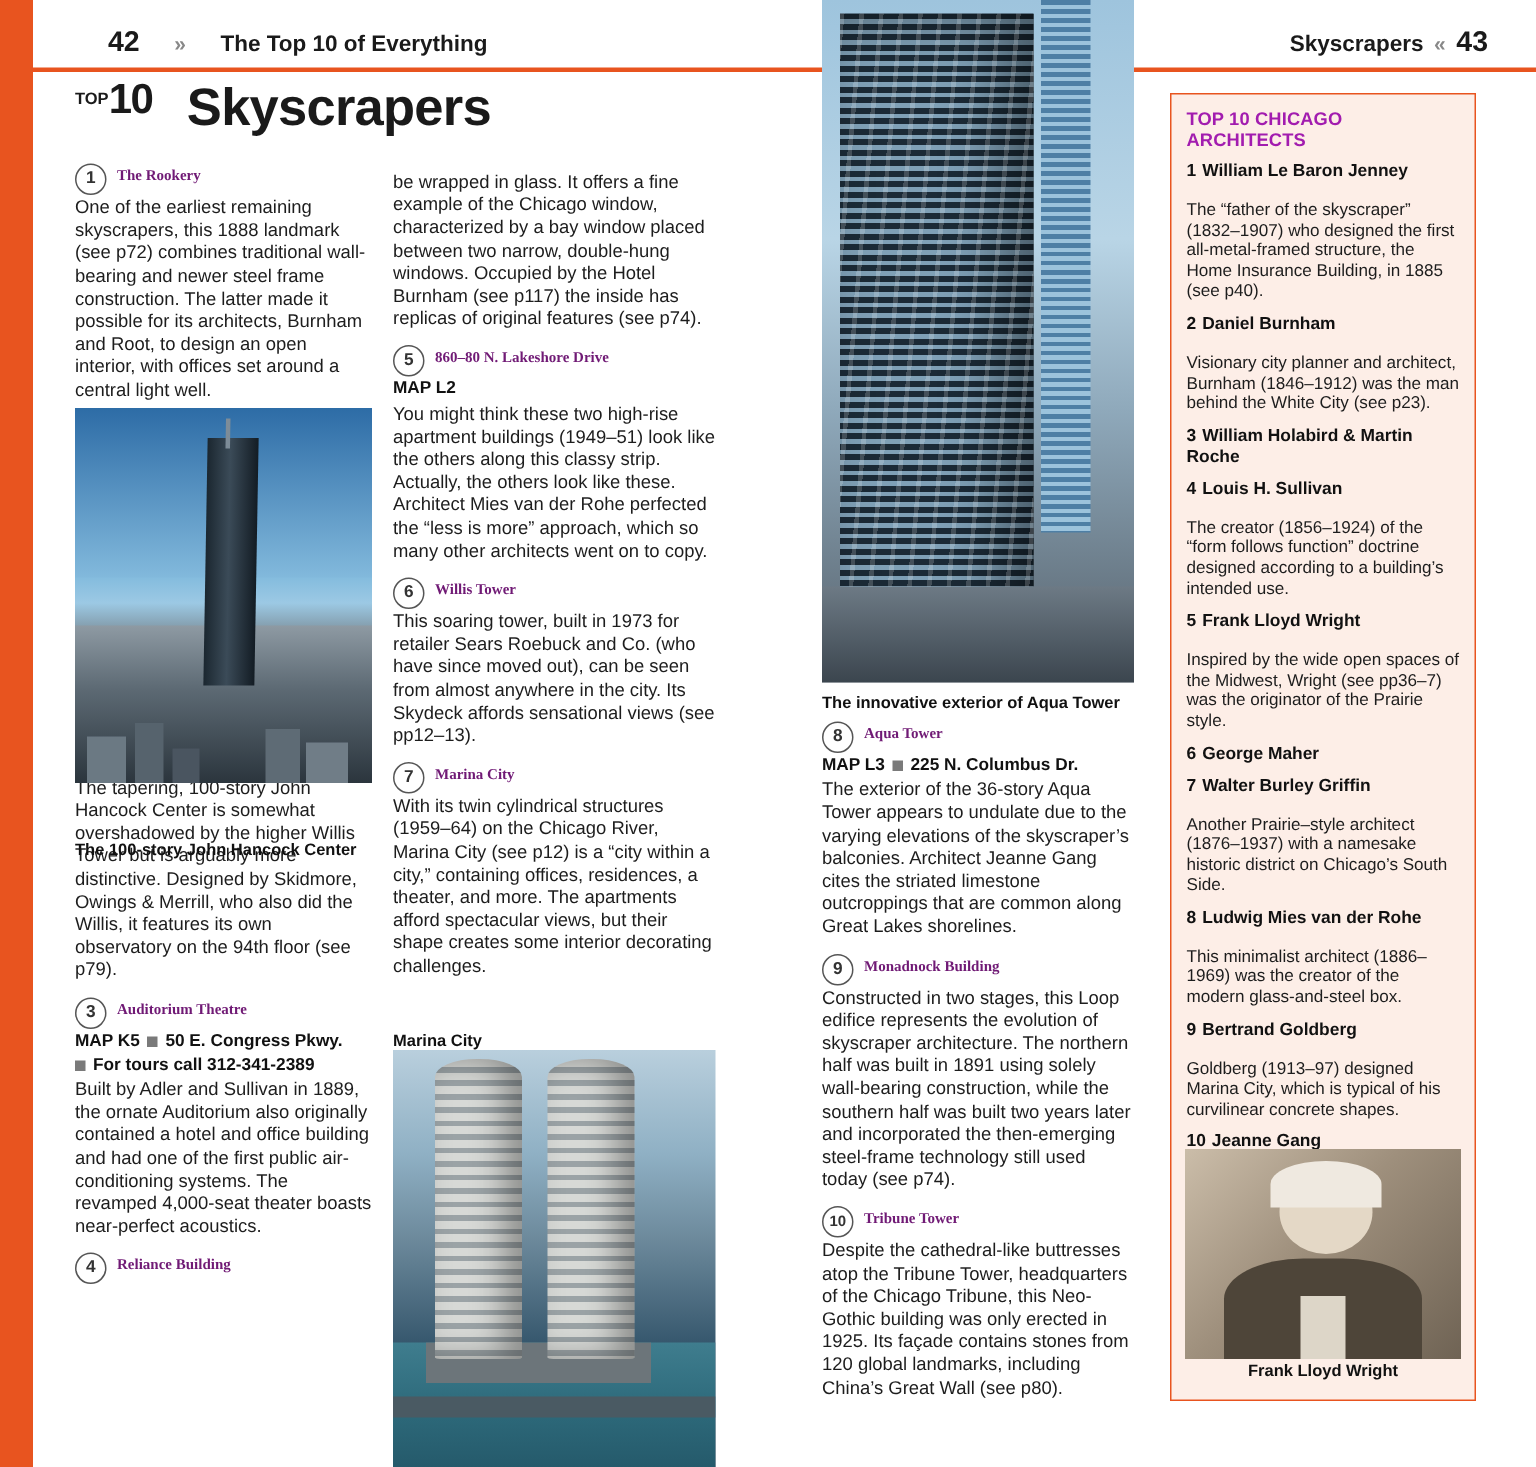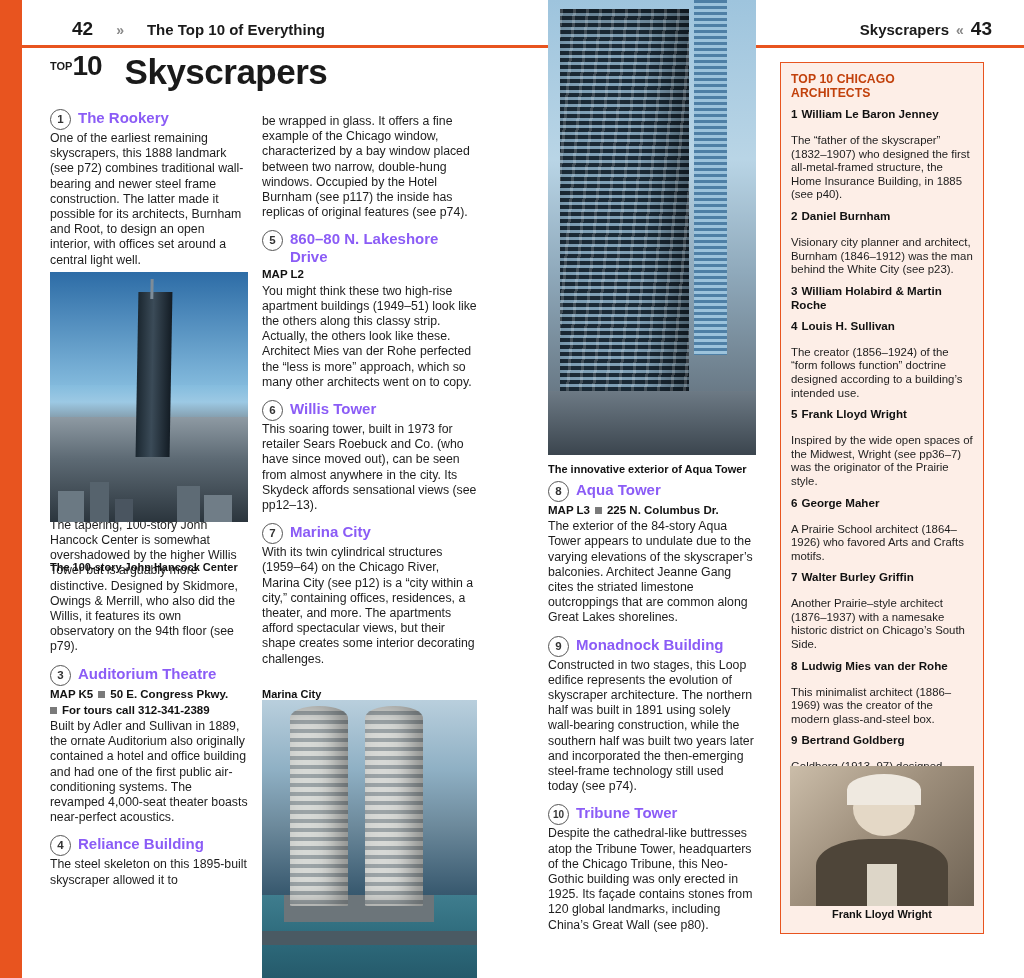--- a/index.html
+++ b/index.html
@@ -84,22 +84,23 @@
   .bullet {
     flex:0 0 auto;
     width:21px; height:21px; border-radius:50%;
     background:#fff; border:1.6px solid #555;
     color:#333; font-size:11.5px; font-weight:bold;
     display:flex; align-items:center; justify-content:center;
     margin-top:1px;
   }
   .bullet.small { font-size:10px; }
   .entry-title {
-    font-size:15px; font-weight:bold; color:#8b5cf6; line-height:18px;
+    font-size:10px; font-weight:bold; color:#701a75; line-height:18px;
     padding-top:1px;
+    font-family:Liberation Serif, serif;
   }
   .entry-body { text-align:left; }
   .maprow {
     font-size:11.5px; font-weight:bold; color:#111; margin:1px 0 1px 0;
     display:flex; align-items:center; flex-wrap:wrap; gap:5px;
   }
   .sqr { display:inline-block; width:7px; height:7px; background:#7a7a7a; }
   .maprow .tel { font-weight:bold; }
 
   
@@ -196,21 +197,21 @@
     font-size:11px; font-weight:bold; color:#111;
   }
 
   
   .sidebar {
     position:absolute; left:780px; top:62px; width:204px; height:872px;
     background:#fdeee7; border:1px solid #e8541f;
   }
   .sidebar-inner { padding:9px 10px 8px 10px; }
   .sidebar h3 {
-    margin:0 0 7px 0; font-size:12.2px; font-weight:bold; letter-spacing:0.1px; color:#c2410c;
+    margin:0 0 7px 0; font-size:12.2px; font-weight:bold; letter-spacing:0.1px; color:#a21caf;
   }
   .arch { margin-bottom:7px; }
   .arch .name {
     font-size:11.6px; font-weight:bold; color:#111; line-height:14px;
   }
   .arch .name .idx { margin-right:4px; }
   .arch .desc { font-size:11.4px; line-height:13.6px; color:#1d1d1d;margin-top:13px; }
   .flw-photo {
     position:absolute; left:790px; top:766px; width:184px; height:140px;
     background:linear-gradient(135deg,#cbbda9 0%, #9e8f7c 45%, #6f6354 100%);
@@ -303,21 +304,20 @@
         <span class="tel">For tours call 312-341-2389</span>
       </div>
       <div class="entry-body">Built by Adler and Sullivan in 1889, the ornate Auditorium also originally contained a hotel and office building and had one of the first public air-conditioning systems. The revamped 4,000-seat theater boasts near-perfect acoustics.</div>
     </div>
 
     <div class="entry">
       <div class="entry-head">
         <div class="bullet">4</div>
         <div class="entry-title">Reliance Building</div>
       </div>
-      <div class="entry-body">The steel skeleton on this 1895-built skyscraper allowed it to</div>
     </div>
   </div>
 
   <div class="img-hancock">
     <div class="sky2"></div>
     <div class="city">
       <div class="b1"></div>
       <div class="b2"></div>
       <div class="b5"></div>
       <div class="b3"></div>
@@ -383,21 +383,21 @@
     <div class="entry">
       <div class="entry-head">
         <div class="bullet">8</div>
         <div class="entry-title">Aqua Tower</div>
       </div>
       <div class="maprow">
         <span>MAP L3</span>
         <span class="sqr"></span>
         <span>225 N. Columbus Dr.</span>
       </div>
-      <div class="entry-body">The exterior of the 84-story Aqua Tower appears to undulate due to the varying elevations of the skyscraper’s balconies. Architect Jeanne Gang cites the striated limestone outcroppings that are common along Great Lakes shorelines.</div>
+      <div class="entry-body">The exterior of the 36-story Aqua Tower appears to undulate due to the varying elevations of the skyscraper’s balconies. Architect Jeanne Gang cites the striated limestone outcroppings that are common along Great Lakes shorelines.</div>
     </div>
 
     <div class="entry">
       <div class="entry-head">
         <div class="bullet">9</div>
         <div class="entry-title">Monadnock Building</div>
       </div>
       <div class="entry-body">Constructed in two stages, this Loop edifice represents the evolution of skyscraper architecture. The northern half was built in 1891 using solely wall-bearing construction, while the southern half was built two years later and incorporated the then-emerging steel-frame technology still used today (see p74).</div>
     </div>
 
@@ -445,21 +445,20 @@
         <div class="name">
           <span class="idx">5</span><span>Frank Lloyd Wright</span>
         </div>
         <div class="desc">Inspired by the wide open spaces of the Midwest, Wright (see pp36–7) was the originator of the Prairie style.</div>
       </div>
 
       <div class="arch">
         <div class="name">
           <span class="idx">6</span><span>George Maher</span>
         </div>
-        <div class="desc">A Prairie School architect (1864–1926) who favored Arts and Crafts motifs.</div>
       </div>
 
       <div class="arch">
         <div class="name">
           <span class="idx">7</span><span>Walter Burley Griffin</span>
         </div>
         <div class="desc">Another Prairie–style architect (1876–1937) with a namesake historic district on Chicago’s South Side.</div>
       </div>
 
       <div class="arch">

